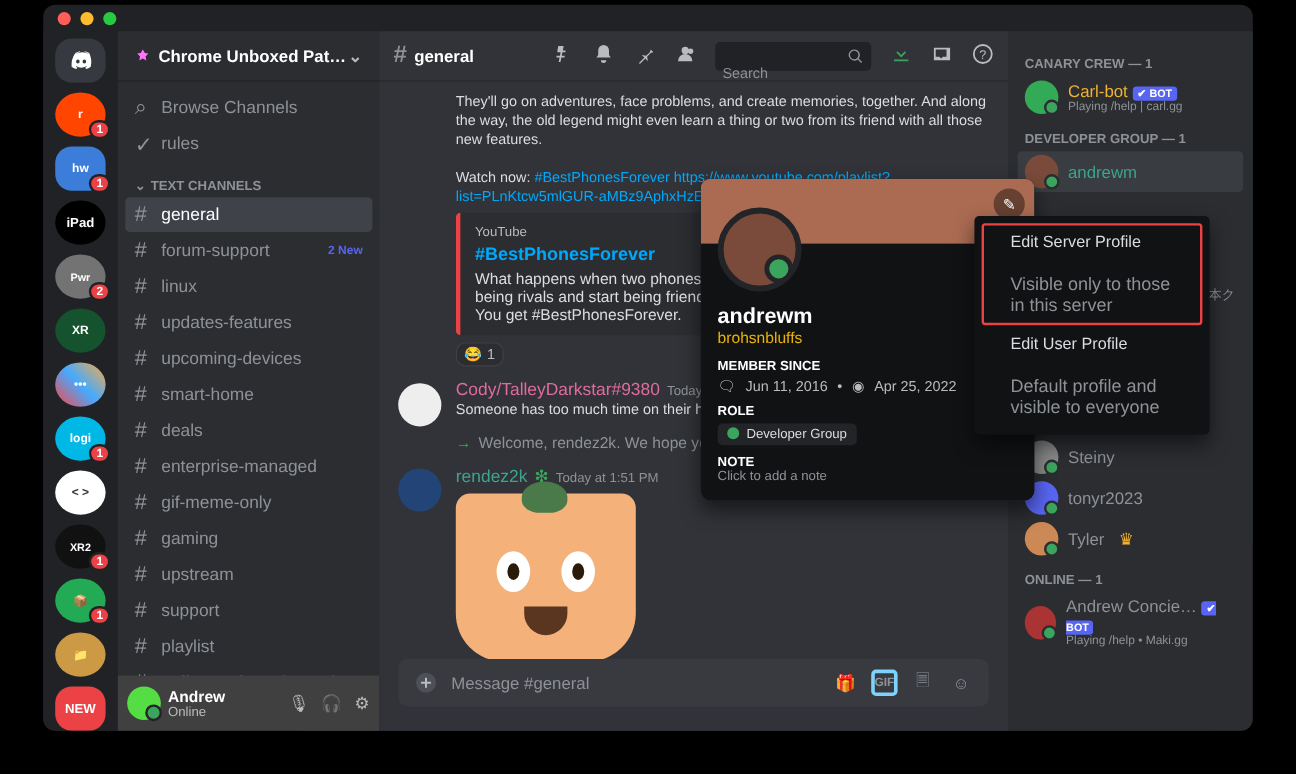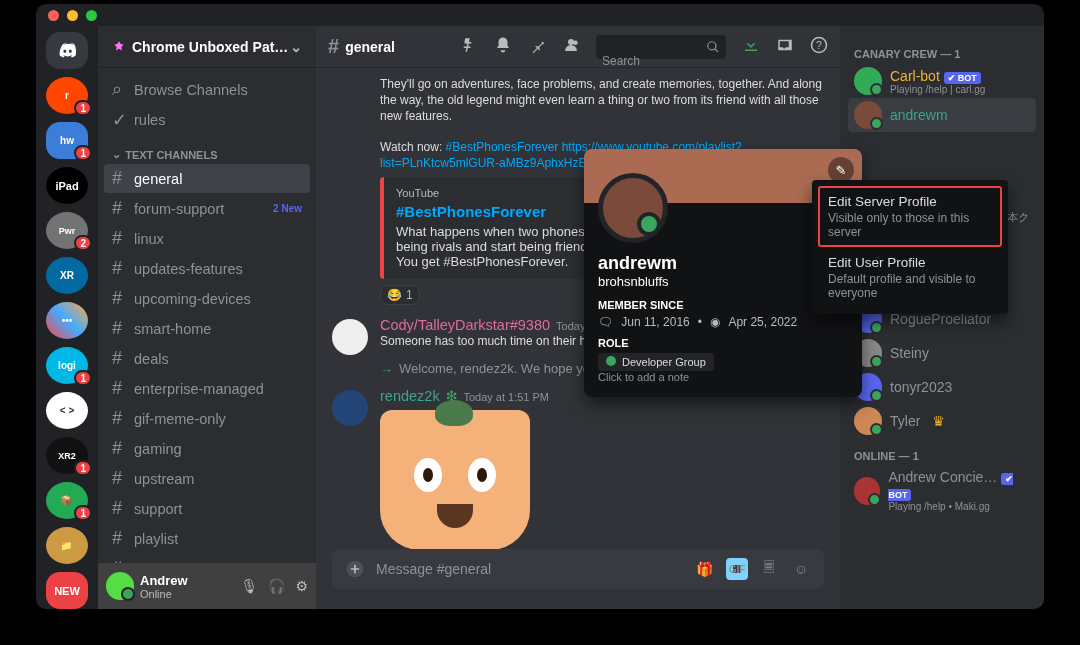--- a/index.html
+++ b/index.html
@@ -78,32 +78,32 @@
   .msub{font-size:10px;color:#8e9297;}
 
   
   .popout{position:absolute; left:548px; top:145px; width:278px; background:#232428; border-radius:8px; overflow:hidden; box-shadow:0 8px 16px rgba(0,0,0,.5); z-index:20;}
   .popout .banner{height:54px;background:#aa6b52;position:relative;}
   .popout .editpen{position:absolute;top:8px;right:8px;width:26px;height:26px;border-radius:50%;background:rgba(0,0,0,.4);display:flex;align-items:center;justify-content:center;color:#fff;cursor:pointer;font-size:13px;}
   .popout .pav{position:absolute;top:24px;left:14px;width:70px;height:70px;border-radius:50%;background:#7a4a3a;border:5px solid #232428;}
   .popout .pav::after{content:'';position:absolute;bottom:2px;right:2px;width:16px;height:16px;border-radius:50%;background:#3ba55d;border:4px solid #232428;}
   .popout .pbody{padding:50px 14px 14px;background:#111214;margin:0;border-radius:0 0 8px 8px;}
   .popout .pname{font-size:18px;font-weight:700;color:#fff;}
-  .popout .phandle{font-size:13px;color:#ffffff;margin-bottom:10px;}
+  .popout .phandle{font-size:13px;color:#eab308;margin-bottom:10px;}
   .popout .sect{font-size:11px;font-weight:700;color:#fff;text-transform:uppercase;margin-top:8px;}
   .popout .memsince{display:flex;align-items:center;gap:8px;font-size:12px;color:#b9bbbe;margin-top:4px;}
   .popout .role{display:inline-flex;align-items:flex-start;gap:6px;background:#232428;border-radius:4px;padding:3px 8px;font-size:11px;margin-top:4px;}
   .popout .role .dot{width:10px;height:10px;border-radius:50%;background:#3ba55d;}
   .popout .note{font-size:11px;color:#8e9297;margin-top:0;cursor:text;}
 
   
   .ctxmenu{position:absolute; left:776px; top:176px; width:196px; background:#111214; border-radius:4px; padding:6px; z-index:30; box-shadow:0 8px 16px rgba(0,0,0,.5);}
-  .ctxmenu .item{padding:8px 10px;border-radius:3px;cursor:pointer;}
+  .ctxmenu .item{padding:8px 24px;border-radius:3px;cursor:pointer;}
   .ctxmenu .item .t{font-size:13.5px;color:#dbdee1;}
-  .ctxmenu .item .s{font-size:12px;color:#8e9297;margin-top:2px;}
+  .ctxmenu .item .s{font-size:15px;color:#8e9297;margin-top:20px;}
   .ctxmenu .item.hl{outline:2px solid #ed4245;outline-offset:-2px;}
   
   svg{fill:currentColor;}
   .icon16{width:18px;height:18px;}
 </style>
 </head>
 <body>
 
 <div class="window">
   <div class="titlebar">
@@ -127,21 +127,21 @@
           <span>hw</span>
           <span class="badge">1</span>
         </div>
       <div class="guild" style="background:#000;">
           <span style="font-size:11px;">iPad</span>
         </div>
       <div class="guild" style="background:#737373;">
           <span style="font-size:9px;">Pwr</span>
           <span class="badge">2</span>
         </div>
-      <div class="guild" style="background:#0369a1;">
+      <div class="guild" style="background:#14532d;">
           <span style="font-size:10px;">XR</span>
         </div>
       <div class="guild" style="background:linear-gradient(45deg,#f44,#4af,#fa4);">
           <span>•••</span>
         </div>
       <div class="guild" style="background:#00b8e6;">
           <span style="font-size:10px;">logi</span>
           <span class="badge">1</span>
         </div>
       <div class="guild" style="background:#fff;color:#333;">
@@ -345,36 +345,37 @@
 
       <div class="composer">
         <span class="btn">
             <svg width="20" height="20" viewBox="0 0 24 24">
               <circle cx="12" cy="12" r="10" fill="#4e5058"></circle>
               <path d="M11 7h2v4h4v2h-4v4h-2v-4H7v-2h4z" fill="#b9bbbe"></path>
             </svg>
           </span>
         <span class="ph">Message #general</span>
         <span class="btn">🎁</span>
-        <span class="btn" style="font-size:10px;font-weight:700;border:7px solid #7dd3fc;border-radius:4px;padding:1px 3px;">GIF</span>
+        <span class="btn" style="font-size:10px;font-weight:700;border:3px solid #7dd3fc;border-radius:4px;padding:1px 3px;">GIF</span>
         <span class="btn">🗏</span>
         <span class="btn">☺</span>
       </div>
     </div>
 
     <div class="members">
       <div class="mgroup">CANARY CREW — 1</div>
       <div class="mem">
         <div class="mav on" style="background:#3a5;"></div>
         <div>
           <div><span class="mname gold">Carl-bot</span><span class="bot-tag">✔ BOT</span></div>
           <div class="msub">Playing /help | carl.gg</div>
         </div>
       </div>
 
+      <div class="mgroup">DEVELOPER GROUP — 1</div>
       <div class="mem hl">
         <div class="mav on" style="background:#7a4a3a;"></div>
         <span class="mname teal">andrewm</span>
       </div>
 
       <div style="height:68px;"></div>
 
       <div class="mem">
           <div class="mav on" style="background:#333;"></div>
           <span class="mname" style="font-size:11px;">相の判所まで9・広は日本ク</span>
@@ -430,20 +431,21 @@
           <span>Jun 11, 2016</span>
         <span>•</span>
         <span>◉</span>
           <span>Apr 25, 2022</span>
       </div>
       <div class="sect">ROLE</div>
       <div class="role">
           <span class="dot"></span>
           <span>Developer Group</span>
         </div>
+      <div class="sect">NOTE</div>
       <div class="note">Click to add a note</div>
     </div>
   </div>
 
   <div class="ctxmenu">
     <div class="item hl">
       <div class="t">Edit Server Profile</div>
       <div class="s">Visible only to those in this server</div>
     </div>
     <div class="item">

